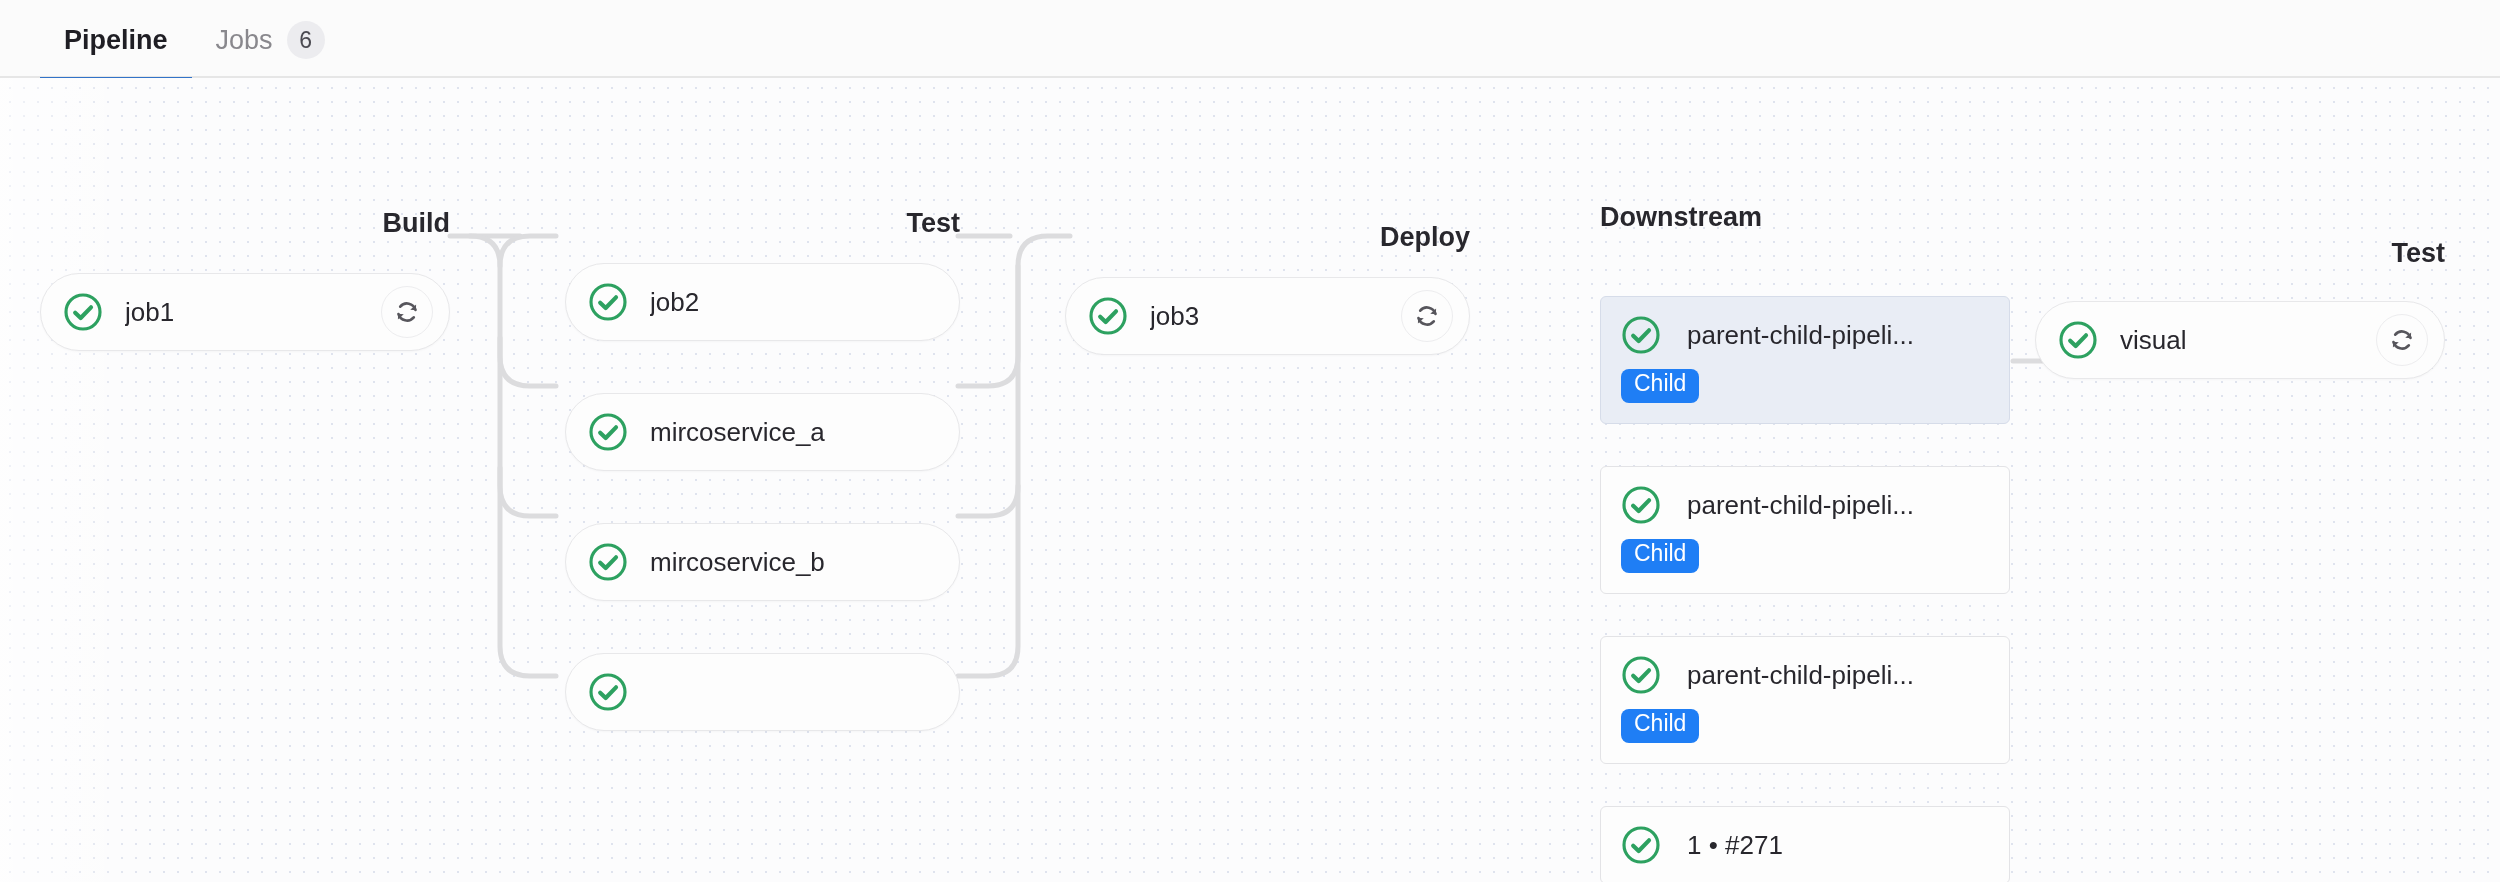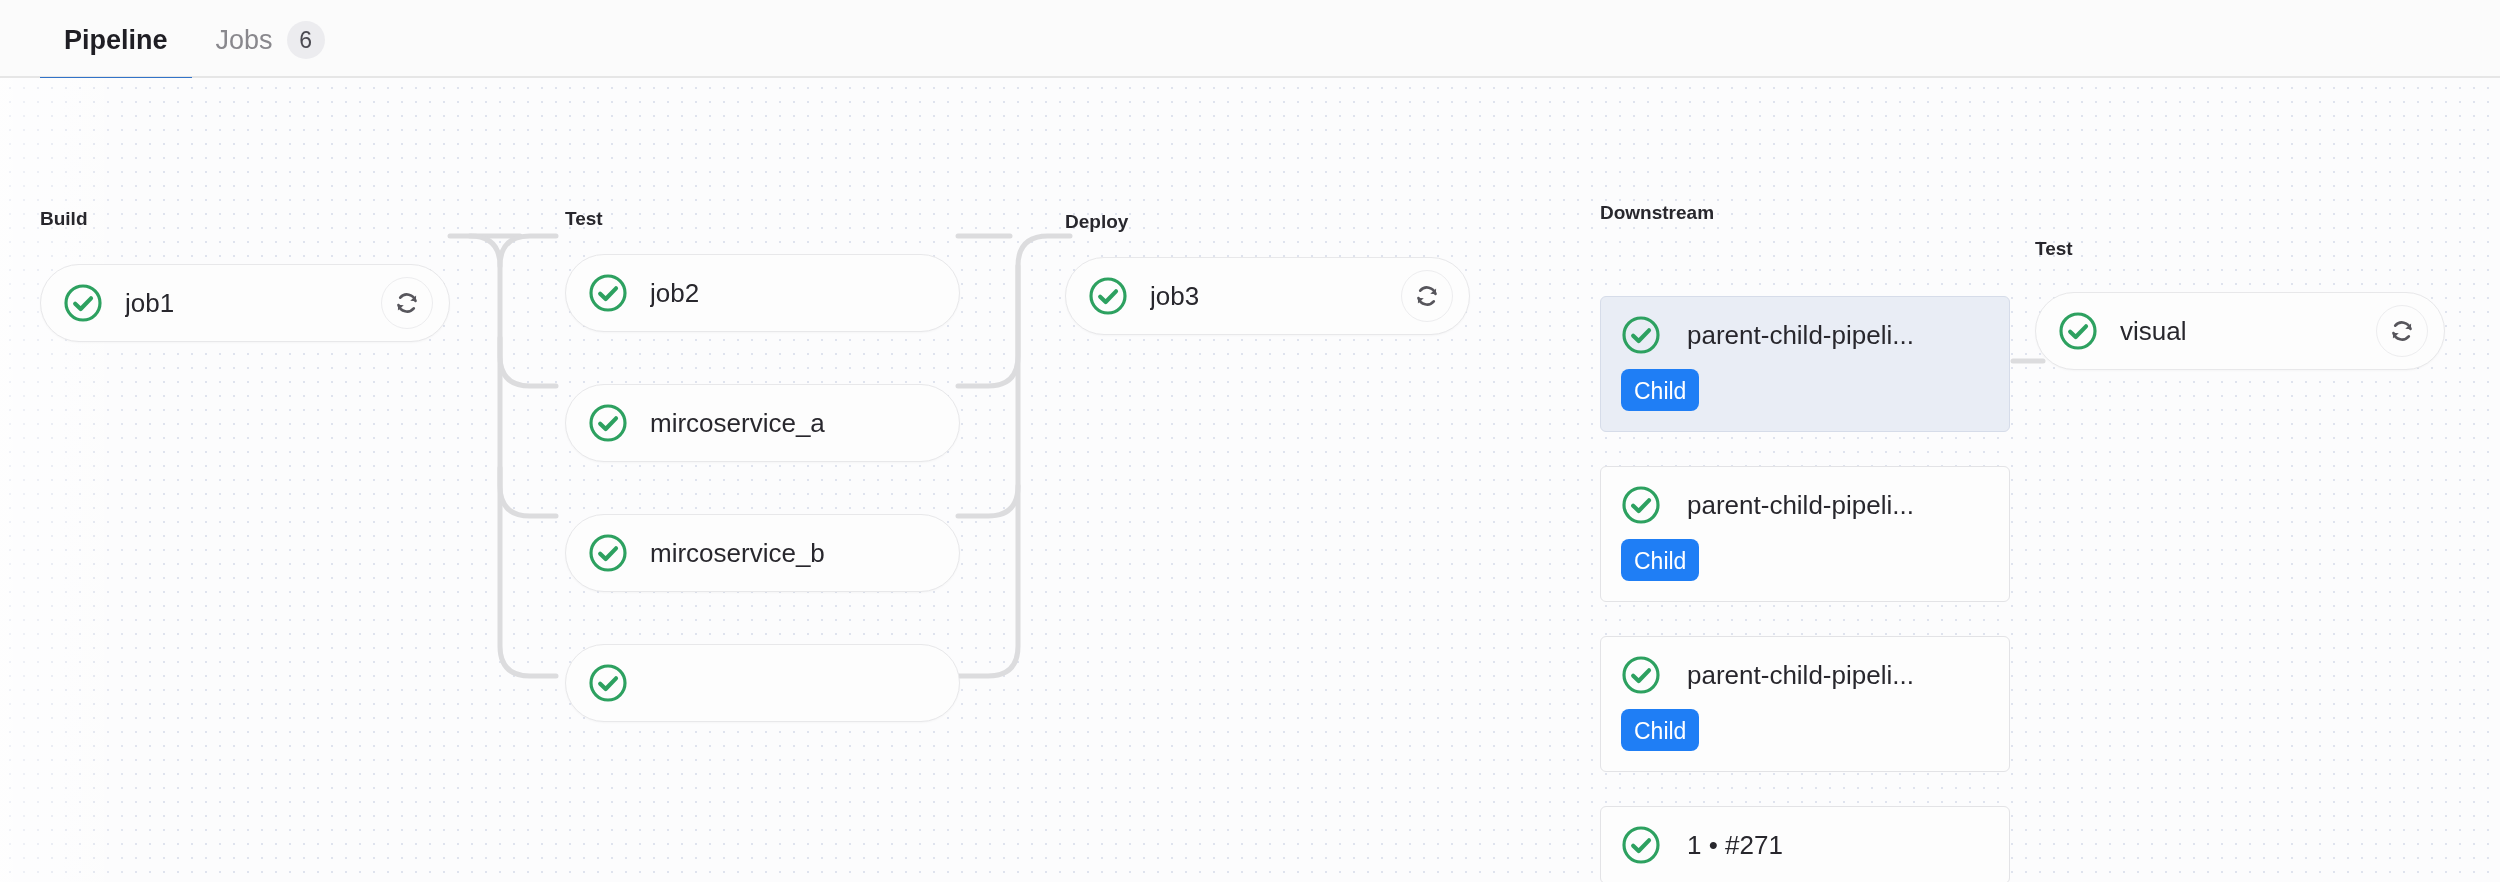--- a/index.html
+++ b/index.html
@@ -96,24 +96,25 @@
     inset: 0;
     pointer-events: none;
   }
 
   
   .stage {
     position: absolute;
     top: 0;
   }
   .stage-title {
-    font-size: 19px;
+    font-size: 27px;
     font-weight: bold;
     color: #28272d;
     white-space: nowrap;
+    text-align: right;
   }
 
   
   .job-card {
     position: relative;
     display: flex;
     align-items: center;
     gap: 22px;
     height: 78px;
     border: 1.5px solid #e8e8ea;
@@ -175,21 +176,21 @@
   .ds-label {
     font-size: 26px;
     color: #28272d;
     white-space: nowrap;
     overflow: hidden;
     text-overflow: ellipsis;
   }
   .ds-badge {
     display: inline-block;
     margin-top: 14px;
-    padding: 9px 13px 7px 13px;
+    padding: 1px 13px 7px 13px;
     border-radius: 8px;
     background: #1f7ef5;
     color: #ffffff;
     font-size: 23px;
     line-height: 1.15;
   }
   .ds-card.compact { padding-bottom: 18px; }
 </style>
 </head>
 <body>
@@ -275,21 +276,21 @@
       </div>
       <div class="job-card" style="width:395px;">
         <svg class="status-icon" viewBox="0 0 24 24">
           <circle cx="12" cy="12" r="10.2" fill="none" stroke="#2da160" stroke-width="1.9"></circle>
           <path d="M7.3 12.4 L10.6 15.6 L16.8 9.2" fill="none" stroke="#2da160" stroke-width="2.5" stroke-linecap="round" stroke-linejoin="round"></path>
         </svg>
       </div>
     </div>
   </div>
 
-  <div class="stage" style="left:1065px; top:133px;">
+  <div class="stage" style="left:1065px; top:144px;">
     <div class="stage-title">Deploy</div>
     <div style="margin-top:24px;">
       <div class="job-card" style="width:405px;">
         <svg class="status-icon" viewBox="0 0 24 24">
           <circle cx="12" cy="12" r="10.2" fill="none" stroke="#2da160" stroke-width="1.9"></circle>
           <path d="M7.3 12.4 L10.6 15.6 L16.8 9.2" fill="none" stroke="#2da160" stroke-width="2.5" stroke-linecap="round" stroke-linejoin="round"></path>
         </svg>
         <span class="job-label">job3</span>
         <span class="retry-btn">
           <svg viewBox="0 0 24 24">

